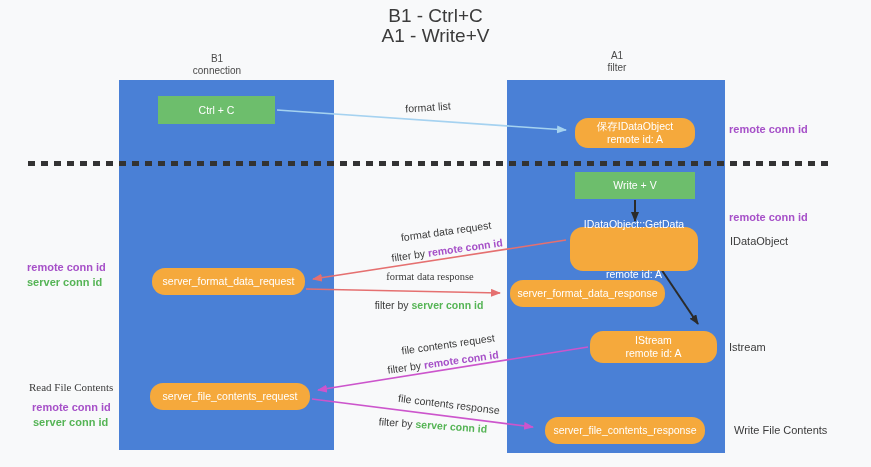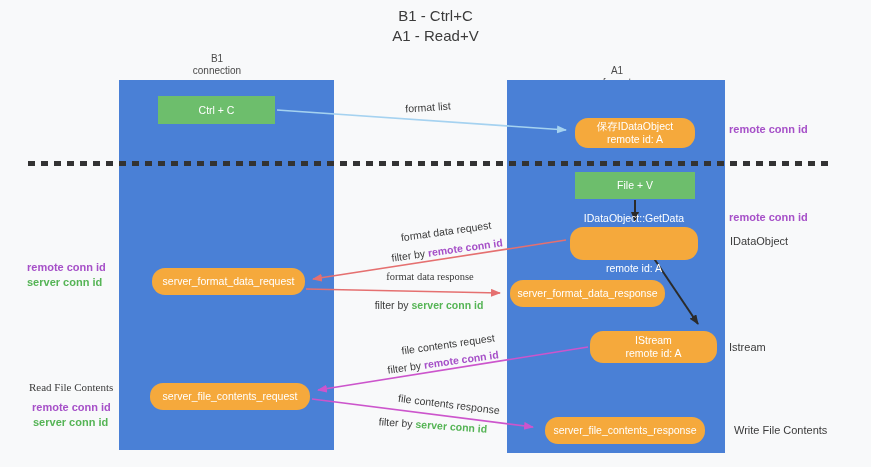--- a/index.html
+++ b/index.html
@@ -1,20 +1,20 @@
 <!DOCTYPE html>
 <html><head>
 <meta charset="utf-8">
 <style>
   html,body{margin:0;padding:0;}
   body{font-family:"Liberation Sans","DejaVu Sans",sans-serif;background:#f8f9fa;}
   .canvas{position:relative;width:871px;height:467px;background:#f8f9fa;overflow:hidden;}
 
   .title{position:absolute;left:0;top:6px;width:871px;text-align:center;
-         font-size:15px;line-height:20px;color:#3b3b3b;}
+         font-size:19px;line-height:20px;color:#3b3b3b;}
 
   .lane-header{position:absolute;text-align:center;font-size:10px;line-height:12px;color:#4a4a4a;}
   .lane{position:absolute;background:#4a80d6;}
 
   .dashed-line{position:absolute;left:28px;top:161px;width:804px;height:5px;
     background:repeating-linear-gradient(90deg,#333 0,#333 7px,transparent 7px,transparent 13px);}
 
   .node{position:absolute;display:flex;flex-direction:column;align-items:center;justify-content:center;
         color:#ffffff;font-size:10.5px;line-height:13px;text-align:left;box-sizing:border-box;}
   .node.green{background:#6dbe6c;}
@@ -31,30 +31,30 @@
 
   svg.connectors{position:absolute;left:0;top:0;pointer-events:none;}
 </style>
 </head>
 <body>
 
 <div class="canvas">
 
   <div class="title">
     <div>B1 - Ctrl+C</div>
-    <div>A1 - Read+V</div>
+    <div>A1 - Write+V</div>
   </div>
 
   <div class="lane-header" style="left:167px;top:53px;width:100px;">
     <div>B1</div>
     <div>connection</div>
   </div>
-  <div class="lane-header" style="left:567px;top:50px;width:100px;margin-top:15px;">
+  <div class="lane-header" style="left:567px;top:50px;width:100px;">
     <div>A1</div>
-    <div>format</div>
+    <div>filter</div>
   </div>
 
   <div class="lane" style="left:119px;top:80px;width:215px;height:370px;"></div>
   <div class="lane" style="left:507px;top:80px;width:218px;height:373px;"></div>
 
   <div class="dashed-line"></div>
 
   <svg class="connectors" width="871" height="467" viewBox="0 0 871 467">
     <defs>
       <marker id="ah-blue" markerUnits="userSpaceOnUse" markerWidth="12" markerHeight="9" refX="9" refY="4" orient="auto">
@@ -82,24 +82,24 @@
   <div class="node green" style="left:158px;top:96px;width:117px;height:28px;">
     <span>Ctrl + C</span>
   </div>
 
   <div class="node orange" style="left:575px;top:118px;width:120px;height:30px;">
     <span>保存IDataObject</span>
     <span>remote id: A</span>
   </div>
 
   <div class="node green" style="left:575px;top:172px;width:120px;height:27px;">
-    <span>File + V</span>
+    <span>Write + V</span>
   </div>
 
-  <div class="node orange" style="left:570px;top:227px;width:128px;height:33px;gap:37px;">
+  <div class="node orange" style="left:570px;top:227px;width:128px;height:44px;gap:37px;">
     <span>IDataObject::GetData</span>
     <span>remote id: A</span>
   </div>
 
   <div class="node orange" style="left:510px;top:280px;width:155px;height:27px;">
     <span>server_format_data_response</span>
   </div>
 
   <div class="node orange" style="left:152px;top:268px;width:153px;height:27px;">
     <span>server_format_data_request</span>

